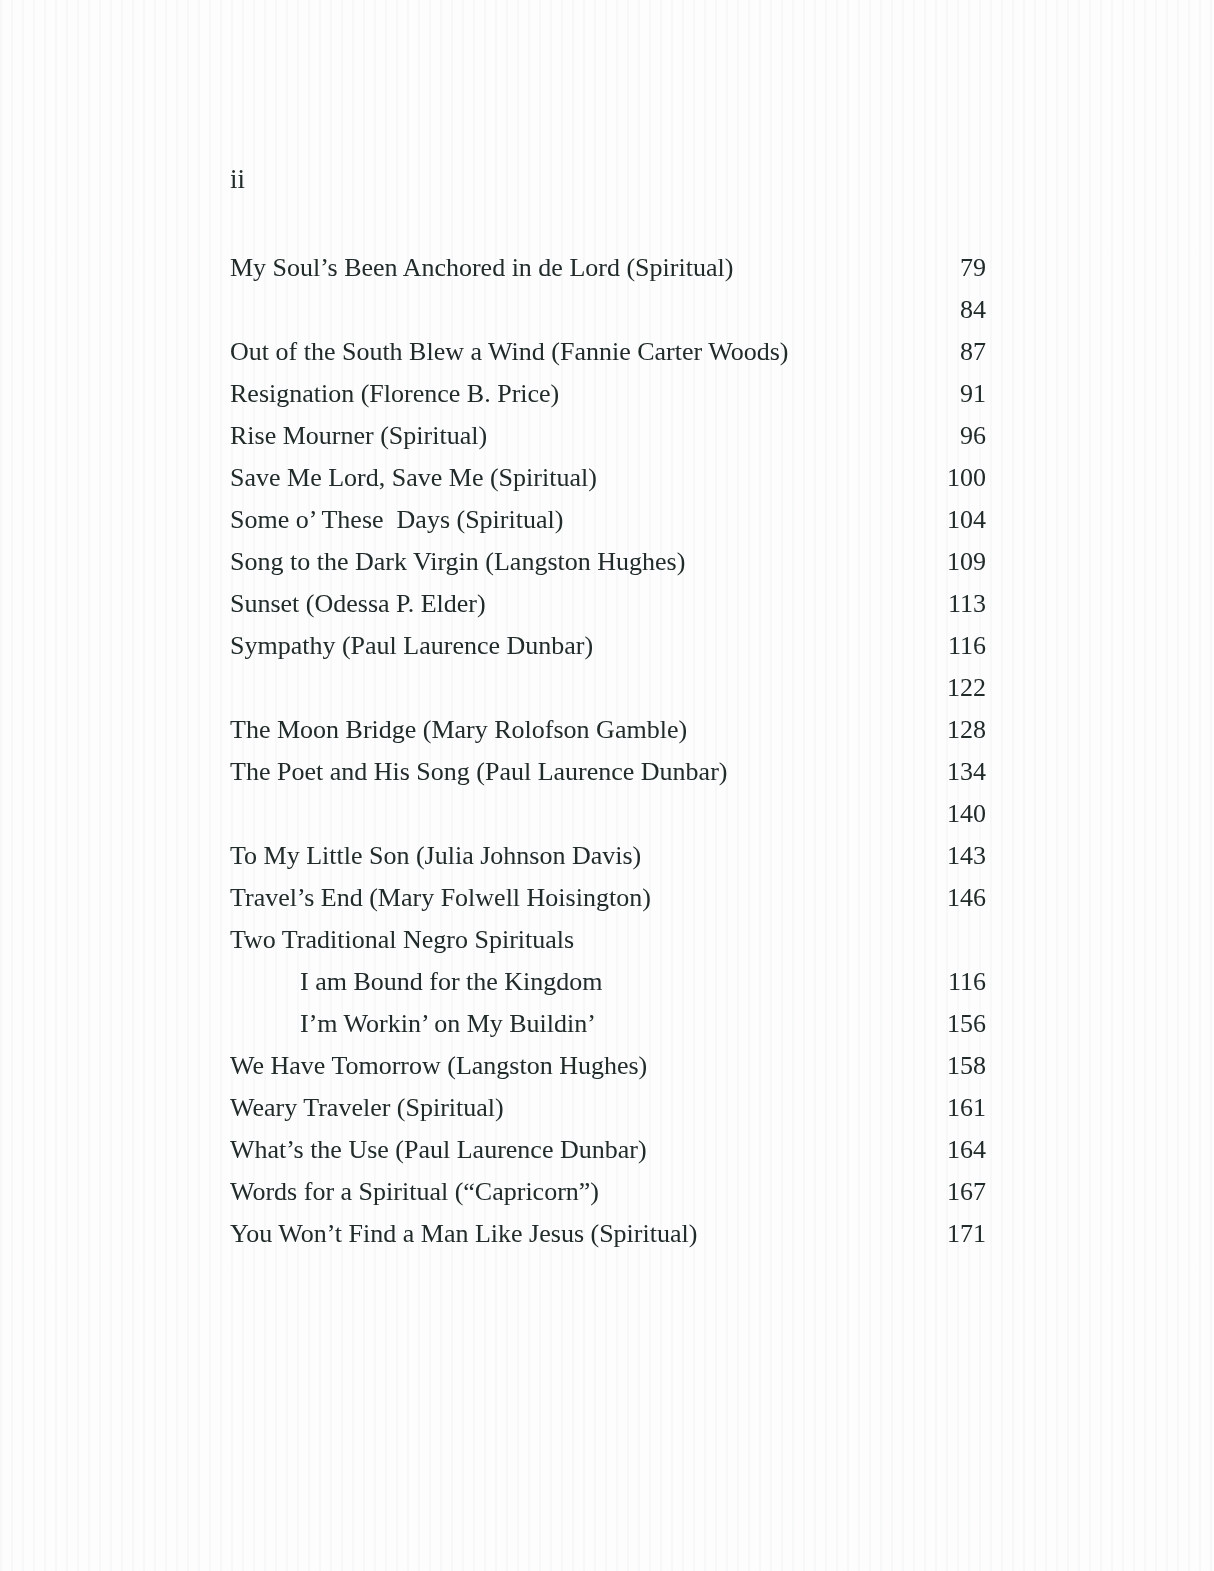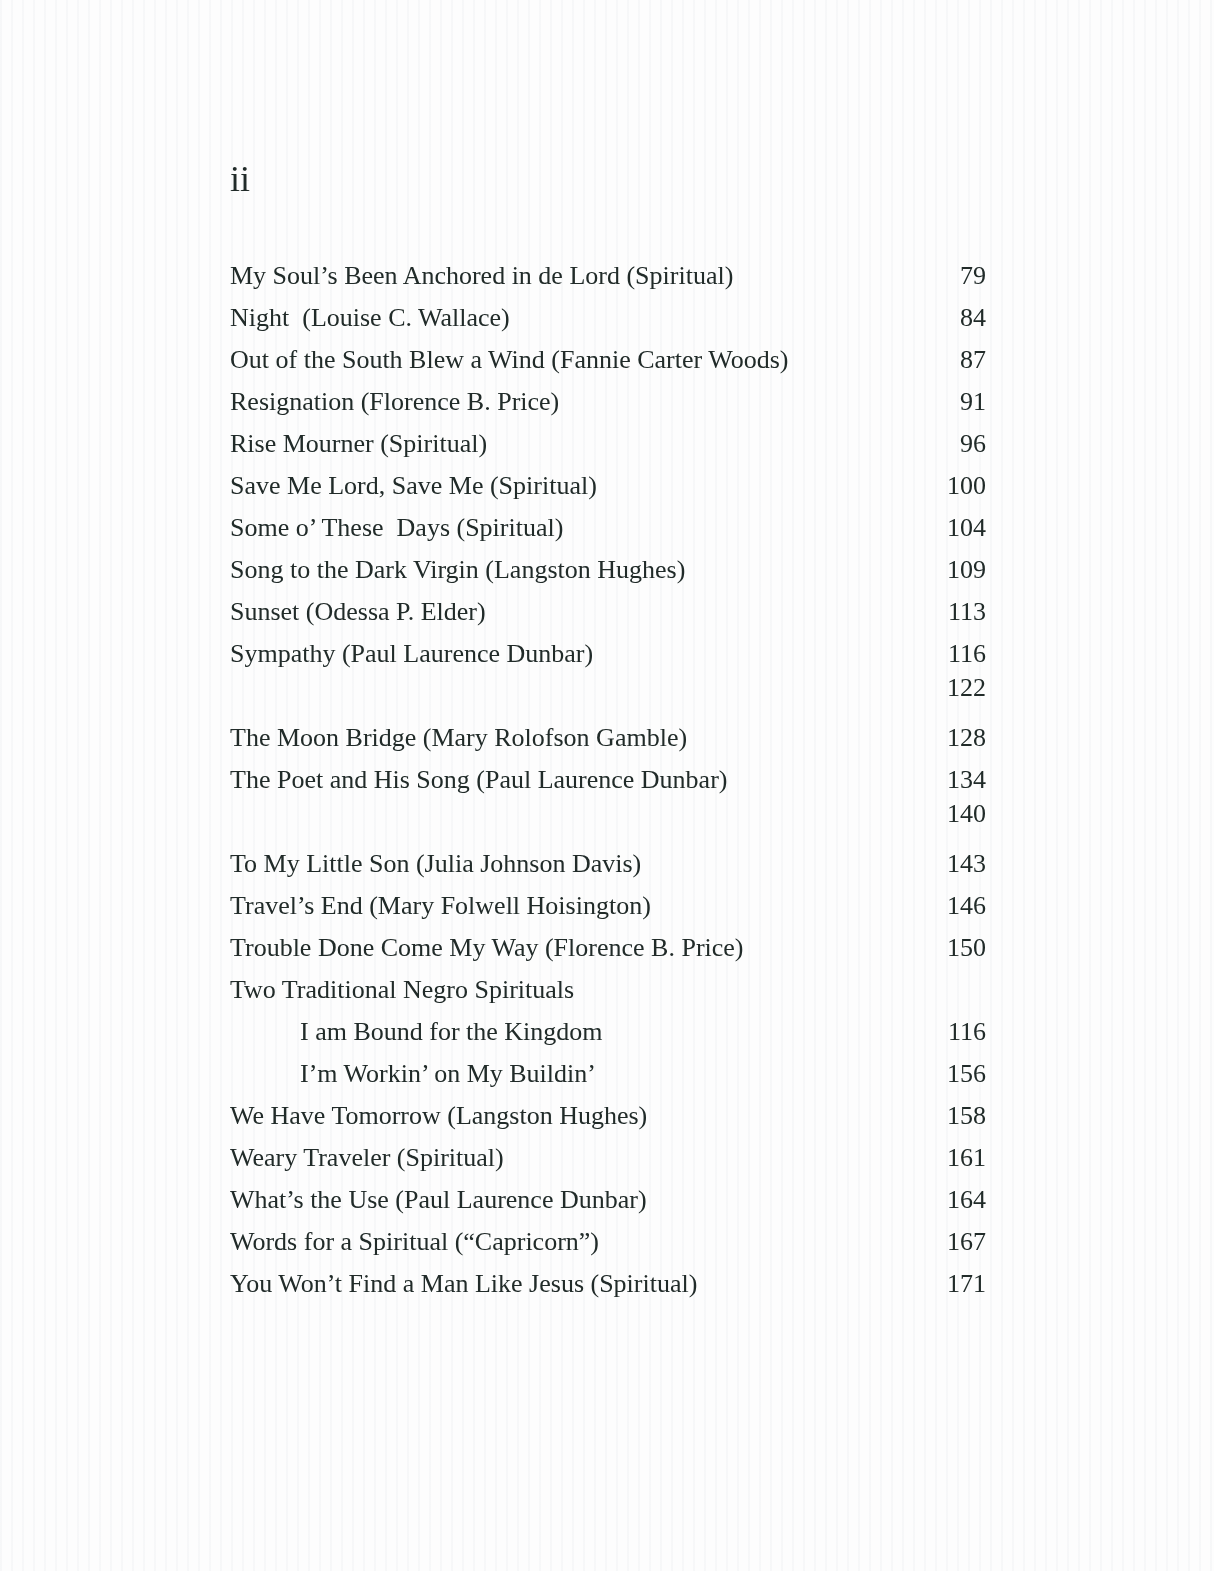--- a/index.html
+++ b/index.html
@@ -19,40 +19,39 @@
       rgba(255, 255, 255, 0) 2px, rgba(255, 255, 255, 0) 11px
     );
     overflow: hidden;
     font-family: "Liberation Serif", "DejaVu Serif", serif;
     color: #212b29;
   }
   .page-number-label {
     position: absolute;
     left: 230px;
     top: 163px;
-    font-size: 36px;
+    font-size: 27px;
     line-height: 32px;
   }
   .toc-list {
     position: absolute;
     left: 230px;
     top: 247px;
     width: 756px;
   }
   .toc-row {
     display: flex;
     align-items: baseline;
     height: 42px;
     line-height: 42px;
     font-size: 26px;
   }
   .toc-row .title {
     white-space: pre;      
     flex: 0 1 auto;
-    margin-top: 8px;
   }
   .toc-row.indent .title {
     padding-left: 70px;
     text-align: right;
   }
   .toc-row .pagenum {
     margin-left: auto;
     padding-left: 12px;
     white-space: pre;
     text-align: center;
@@ -63,21 +62,20 @@
 
 <div class="page">
   <div class="page-number-label">ii</div>
 
   <div class="toc-list">
       <div class="toc-row">
     <span class="title">My Soul’s Been Anchored in de Lord (Spiritual)</span>
     <span class="pagenum">79</span>
   </div>
       <div class="toc-row">
-    <span class="title">Night  (Louise C. Wallace)</span>
     <span class="pagenum">84</span>
   </div>
       <div class="toc-row">
     <span class="title">Out of the South Blew a Wind (Fannie Carter Woods)</span>
     <span class="pagenum">87</span>
   </div>
       <div class="toc-row">
     <span class="title">Resignation (Florence B. Price)</span>
     <span class="pagenum">91</span>
   </div>
@@ -121,24 +119,20 @@
   </div>
       <div class="toc-row">
     <span class="title">To My Little Son (Julia Johnson Davis)</span>
     <span class="pagenum">143</span>
   </div>
       <div class="toc-row">
     <span class="title">Travel’s End (Mary Folwell Hoisington)</span>
     <span class="pagenum">146</span>
   </div>
       <div class="toc-row">
-    <span class="title">Trouble Done Come My Way (Florence B. Price)</span>
-    <span class="pagenum">150</span>
-  </div>
-      <div class="toc-row">
     <span class="title">Two Traditional Negro Spirituals</span>
     <span class="pagenum"></span>
   </div>
       <div class="toc-row indent">
     <span class="title">I am Bound for the Kingdom</span>
     <span class="pagenum">116</span>
   </div>
       <div class="toc-row indent">
     <span class="title">I’m Workin’ on My Buildin’</span>
     <span class="pagenum">156</span>

